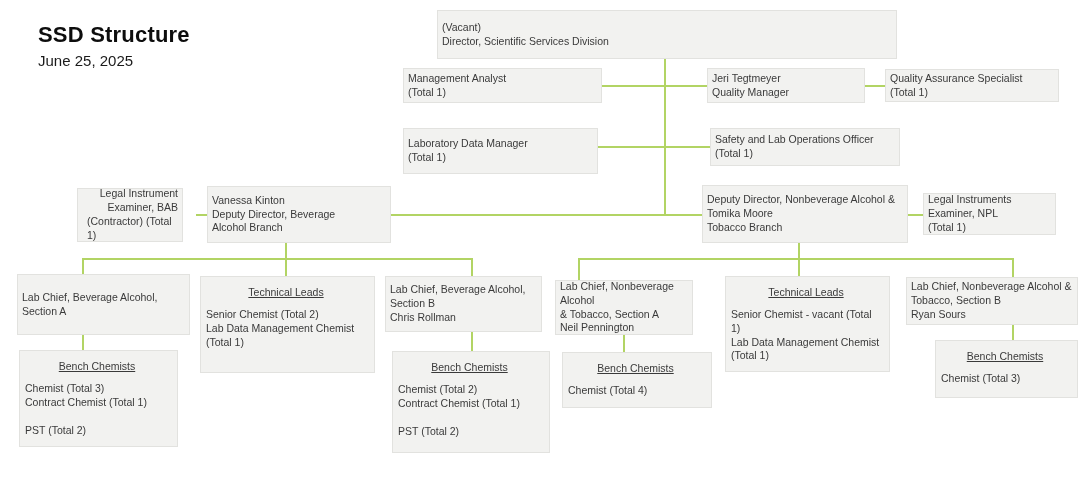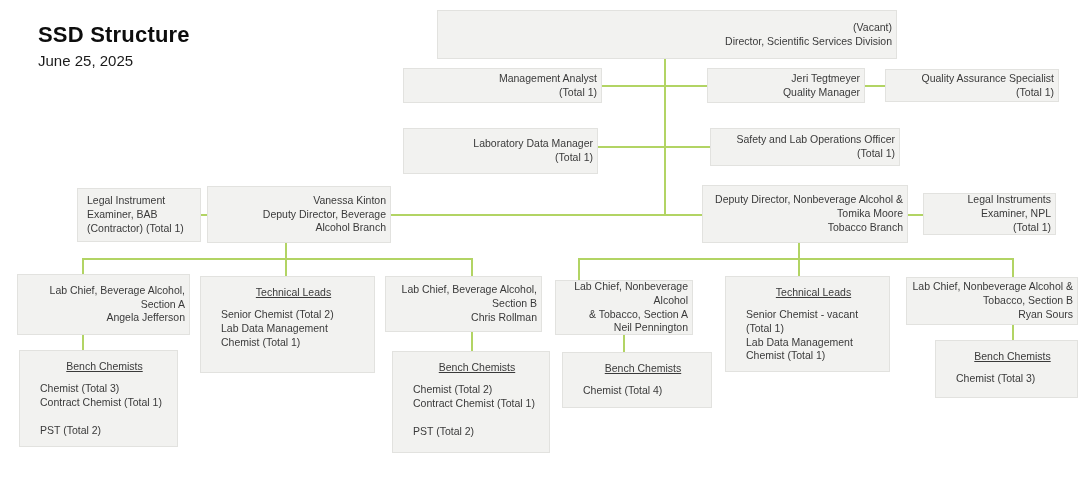--- a/index.html
+++ b/index.html
@@ -28,30 +28,30 @@
   .hline,.vline{position:absolute;background:var(--connector);}
   .hline{height:1.5px;}
   .vline{width:1.5px;}
   .box{
     position:absolute;
     background:var(--box-fill);
     border:1px solid var(--box-border);
     box-sizing:border-box;
     font-size:10.5px;line-height:1.32;
     display:flex;flex-direction:column;justify-content:center;
-    text-align:right;
+    text-align:left;
     padding:3px 4px;
   }
   .box.left-align{
     text-align:left;padding-left:9px;
   }
   .box.list{
     justify-content:flex-start;
     text-align:left;
-    padding:9px 8px 4px 20px;
+    padding:9px 8px 4px 5px;
   }
   .box.list .hdr{
     text-align:center;
     text-decoration:underline;
     margin-bottom:8px;
   }
   .box.list .item{min-height:14px;}
 </style>
 </head>
 <body>
@@ -103,21 +103,21 @@
   <div class="box" style="left:403px;top:128px;width:195px;height:46px;">
     <div>Laboratory Data Manager</div>
     <div>(Total 1)</div>
   </div>
 
   <div class="box" style="left:710px;top:128px;width:190px;height:38px;">
     <div>Safety and Lab Operations Officer</div>
     <div>(Total 1)</div>
   </div>
 
-  <div class="box left-align" style="left:77px;top:188px;width:124px;height:54px;">
+  <div class="box left-align" style="left:77px;top:188px;width:106px;height:54px;align-items:flex-end;">
     <div>Legal Instrument</div>
     <div>Examiner, BAB</div>
     <div>(Contractor) (Total 1)</div>
   </div>
 
   <div class="box" style="left:207px;top:186px;width:184px;height:57px;">
     <div>Vanessa Kinton</div>
     <div>Deputy Director, Beverage</div>
     <div>Alcohol Branch</div>
   </div>
@@ -129,21 +129,20 @@
   </div>
 
   <div class="box" style="left:923px;top:193px;width:133px;height:42px;">
     <div>Legal Instruments Examiner, NPL</div>
     <div>(Total 1)</div>
   </div>
 
   <div class="box" style="left:17px;top:274px;width:173px;height:61px;">
     <div>Lab Chief, Beverage Alcohol,</div>
     <div>Section A</div>
-    <div>Angela Jefferson</div>
   </div>
 
   <div class="box list" style="left:200px;top:276px;width:175px;height:97px;">
     <div class="hdr">Technical Leads</div>
     <div class="item">Senior Chemist (Total 2)</div>
     <div class="item">Lab Data Management Chemist (Total 1)</div>
   </div>
 
   <div class="box" style="left:385px;top:276px;width:157px;height:56px;">
     <div>Lab Chief, Beverage Alcohol,</div>

